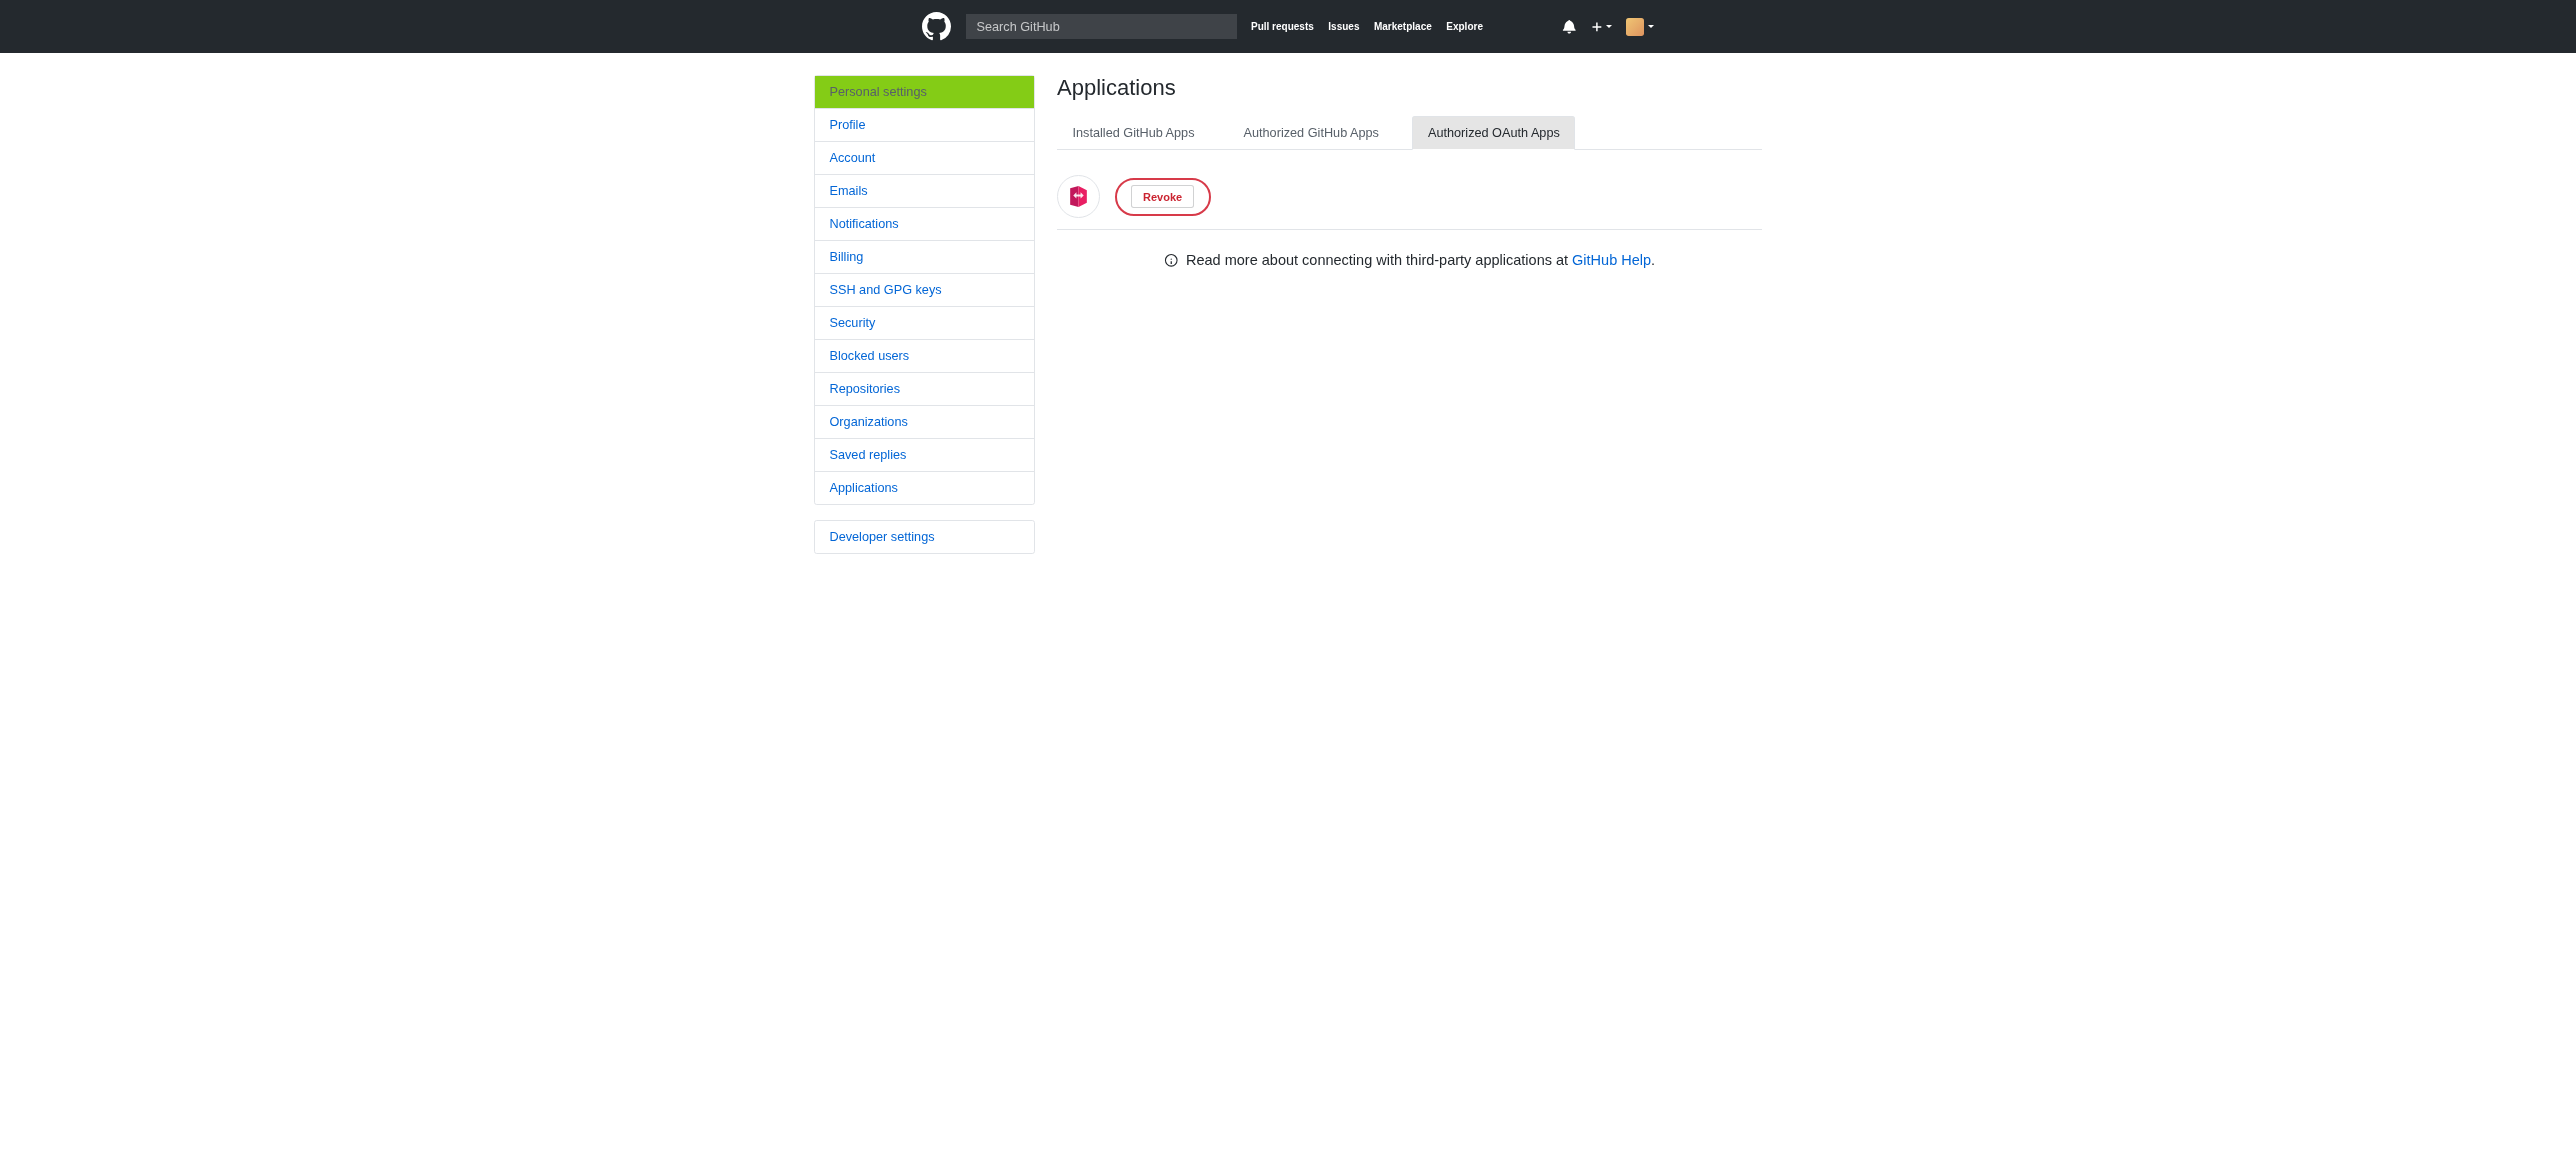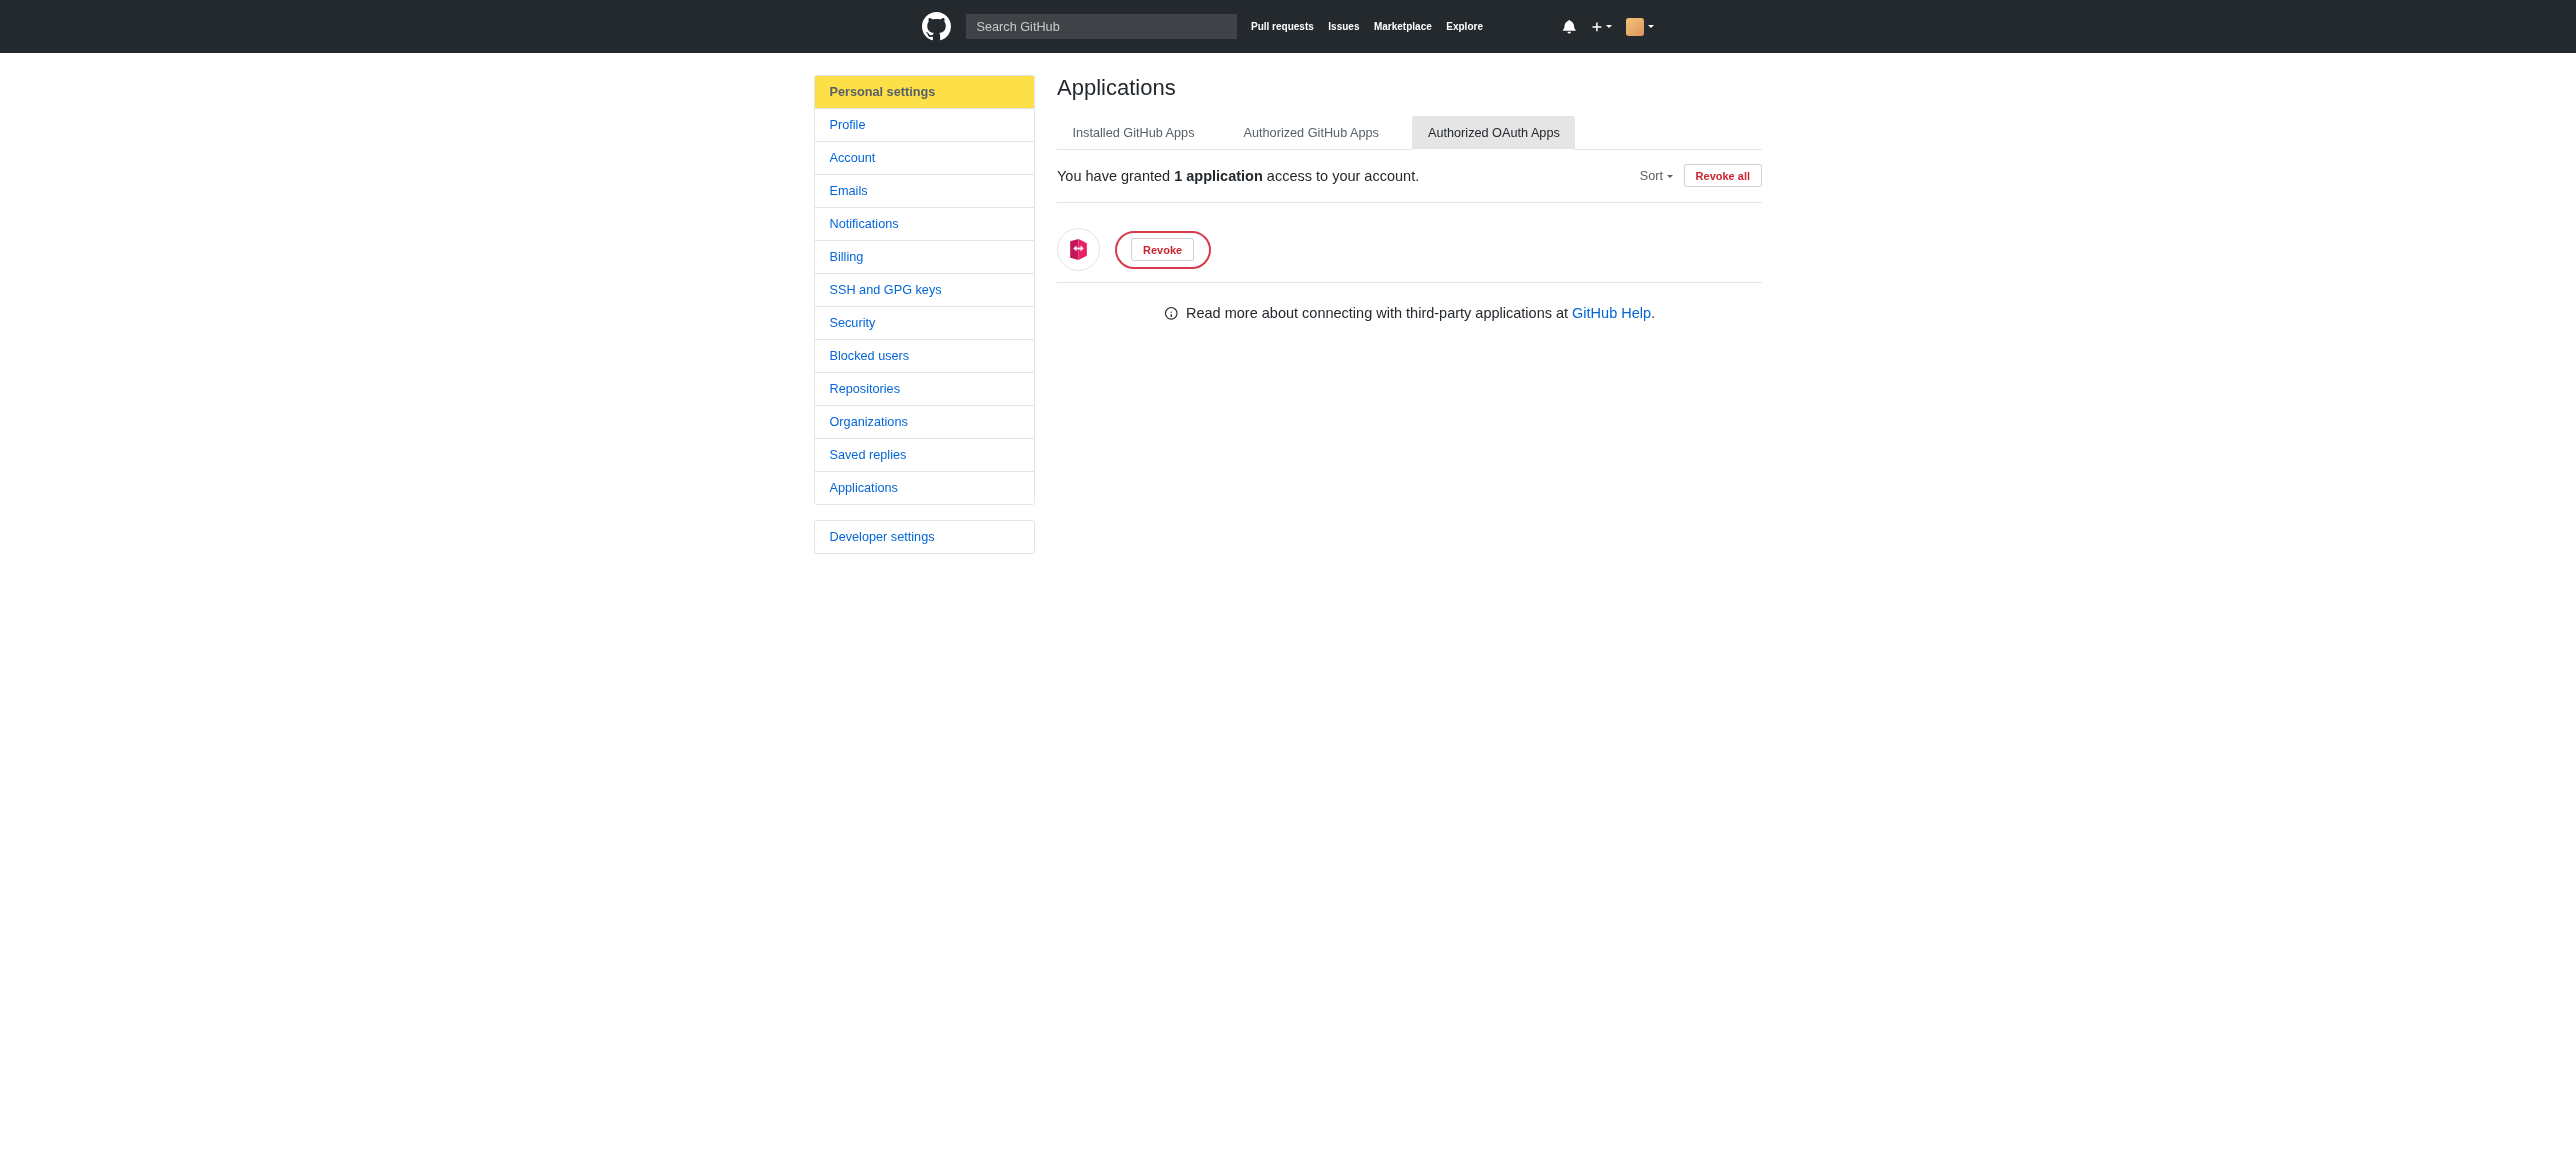--- a/index.html
+++ b/index.html
@@ -13,21 +13,21 @@
 .nav-links { display: flex; gap: 14.5px; }
 .nav-link { color: #fff; text-decoration: none; font-weight: 600; font-size: 10px; cursor: pointer; }
 .header-right { margin-left: auto; display: flex; align-items: center; gap: 14.5px; color: #fff; }
 .header-icon { cursor: pointer; display: flex; align-items: center; }
 .avatar-small { width: 18px; height: 18px; border-radius: 2.7px; background: linear-gradient(135deg, #f0c674, #de935f); display: inline-block; }
 .caret { display: inline-block; width: 0; height: 0; border-left: 3.6px solid transparent; border-right: 3.6px solid transparent; border-top: 3.6px solid #fff; margin-left: 3.6px; vertical-align: middle; }
 
 .container { max-width: 977px; margin: 22px auto; display: flex; gap: 22px; padding: 0 14.5px; }
 .sidebar { width: 221px; flex-shrink: 0; }
 .menu { border: 0.9px solid #e1e4e8; border-radius: 2.7px; margin-bottom: 14.5px; }
-.menu-heading { padding: 9px 14.5px; font-size: 12.7px; font-weight: 700; color: #586069; background: #fde047; border-bottom: 0.9px solid #e1e4e8; }
+.menu-heading { padding: 9px 14.5px; font-size: 12.7px; font-weight: 400; color: #586069; background: #84cc16; border-bottom: 0.9px solid #e1e4e8; }
 .menu-item { display: block; padding: 9px 14.5px; color: #0366d6; text-decoration: none; border-bottom: 0.9px solid #e1e4e8; font-size: 12.7px; cursor: pointer; }
 .menu-item:last-child { border-bottom: none; }
 
 .main { flex: 1; }
 .page-title { font-size: 22px; font-weight: 400; margin-bottom: 14.5px; }
 
 .tabnav { border-bottom: 0.9px solid #e1e4e8; margin-bottom: 14.5px; }
 .tabnav-tabs { display: flex; gap: 18px; }
 .tabnav-tab { padding: 9px 14.5px; color: #586069; text-decoration: none; border: 0.9px solid transparent; border-bottom: none; font-size: 12.7px; cursor: pointer; }
 .tabnav-tab.selected { color: #24292e; background: #e5e5e5; border-color: #e1e4e8; border-radius: 2.7px 2.7px 0 0; margin-bottom: -0.9px; border-bottom: 0.9px solid #fff; }
@@ -113,31 +113,20 @@
     <h1 class="page-title">Applications</h1>
 
     <div class="tabnav">
       <nav class="tabnav-tabs">
         <a class="tabnav-tab">Installed GitHub Apps</a>
         <a class="tabnav-tab">Authorized GitHub Apps</a>
         <a class="tabnav-tab selected">Authorized OAuth Apps</a>
       </nav>
     </div>
 
-    <div class="app-section-header">
-      <div class="app-header-text">
-        <span>You have granted </span><strong>1 application</strong><span> access to your account.</span>
-      </div>
-      <div class="app-header-right">
-        <span class="sort-btn">
-          <span>Sort</span><span class="caret" style="border-top-color:#586069;"></span>
-        </span>
-        <button class="btn-danger-outline">Revoke all</button>
-      </div>
-    </div>
 
     <div class="app-row">
       <div class="app-icon">
         <svg width="25" height="25" viewBox="0 0 24 24">
             <path fill="#c2185b" d="M4 4 L12 2 L12 22 L4 20 Z"></path>
             <path fill="#e91e63" d="M12 2 L20 6 L20 18 L12 22 Z"></path>
             <path fill="#fff" d="M7 11 L10 8 L10 10 L14 10 L14 8 L17 11 L14 14 L14 12 L10 12 L10 14 Z" opacity="0.9"></path>
           </svg>
       </div>
       <div class="revoke-highlight">

